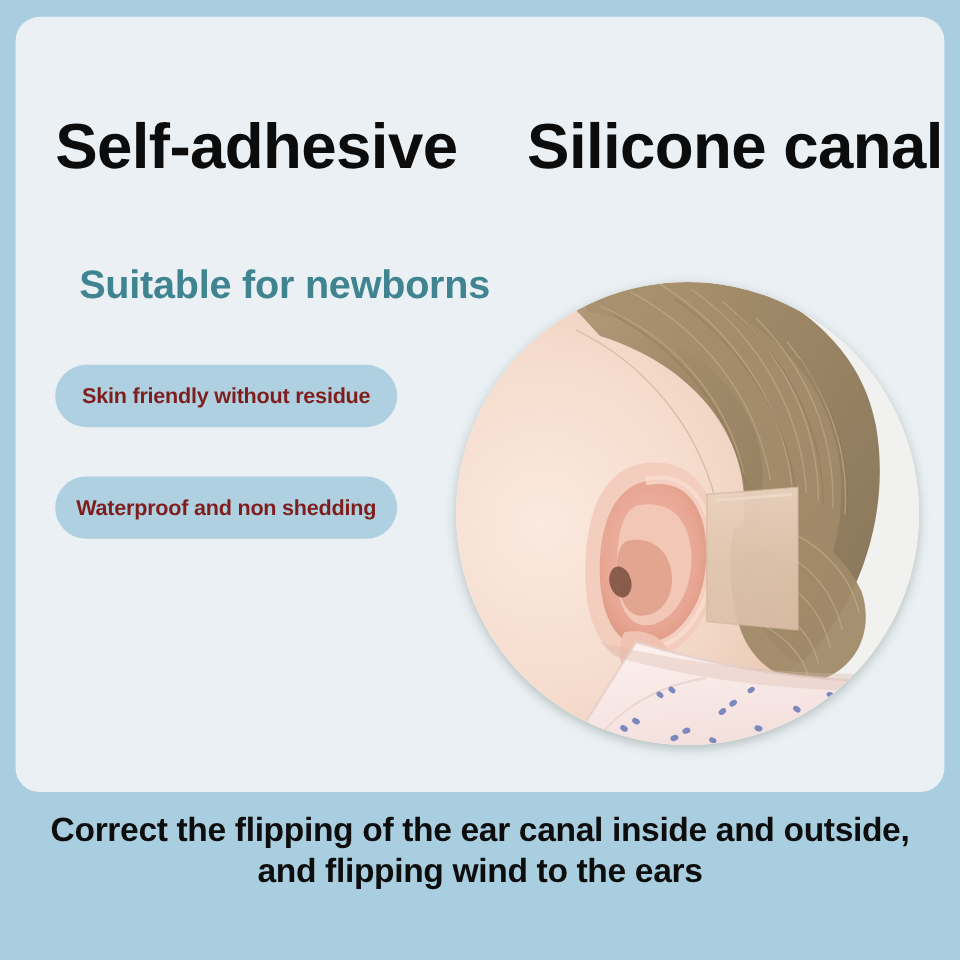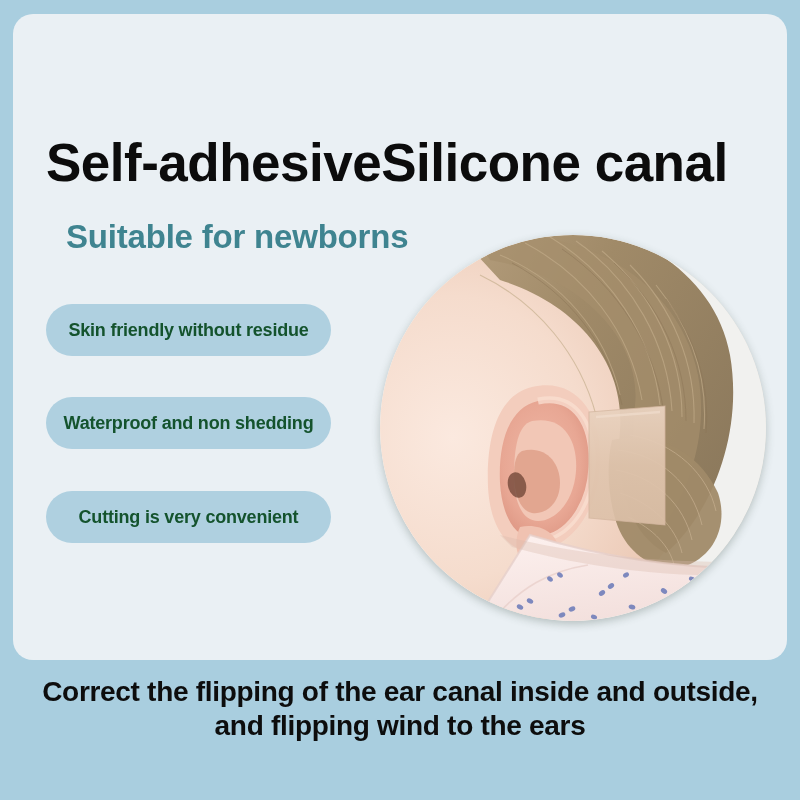--- a/index.html
+++ b/index.html
@@ -35,22 +35,22 @@
 
   
   #headline {
     position: absolute;
     left: 33px;
     top: 72px;
     width: 720px;
     height: 72px;
     display: flex;
     align-items: center;
-    white-space: nowrap;
-    margin-top: 40px;
+    gap: 58px;
+    white-space: nowrap;
   }
   #headline .h-word {
     font-size: 53px;
     font-weight: bold;
     color: #0c0c0c;
     letter-spacing: -0.5px;
     line-height: 1;
   }
 
   
@@ -76,21 +76,21 @@
     border-radius: 26px;
     display: flex;
     align-items: center;
     justify-content: center;
     box-sizing: border-box;
     padding: 0 12px;
   }
   .pill-label {
     font-size: 18px;
     font-weight: bold;
-    color: #14532d;
+    color: #7f1d1d;
     letter-spacing: -0.2px;
     white-space: nowrap;
   }
   #pill-0 { top: 290px; }
   #pill-1 { top: 383px; }
   #pill-2 { top: 477px; }
 
   
   #photo-circle {
     position: absolute;
@@ -142,23 +142,20 @@
       <span class="h-word">Silicone canal</span>
     </div>
 
     <div id="subtitle">Suitable for newborns</div>
 
     <div class="pill" id="pill-0">
       <span class="pill-label">Skin friendly without residue</span>
     </div>
     <div class="pill" id="pill-1">
       <span class="pill-label">Waterproof and non shedding</span>
-    </div>
-    <div class="pill" id="pill-2">
-      <span class="pill-label">Cutting is very convenient</span>
     </div>
 
     <div id="photo-circle">
       <svg id="photo-svg" viewBox="0 0 386 386" xmlns="http://www.w3.org/2000/svg">
         <defs>
           <radialGradient id="gSkin" cx="28%" cy="52%" r="62%">
             <stop offset="0%" stop-color="#fbe9df"></stop>
             <stop offset="60%" stop-color="#f5dccd"></stop>
             <stop offset="100%" stop-color="#eccbb8"></stop>
           </radialGradient>

